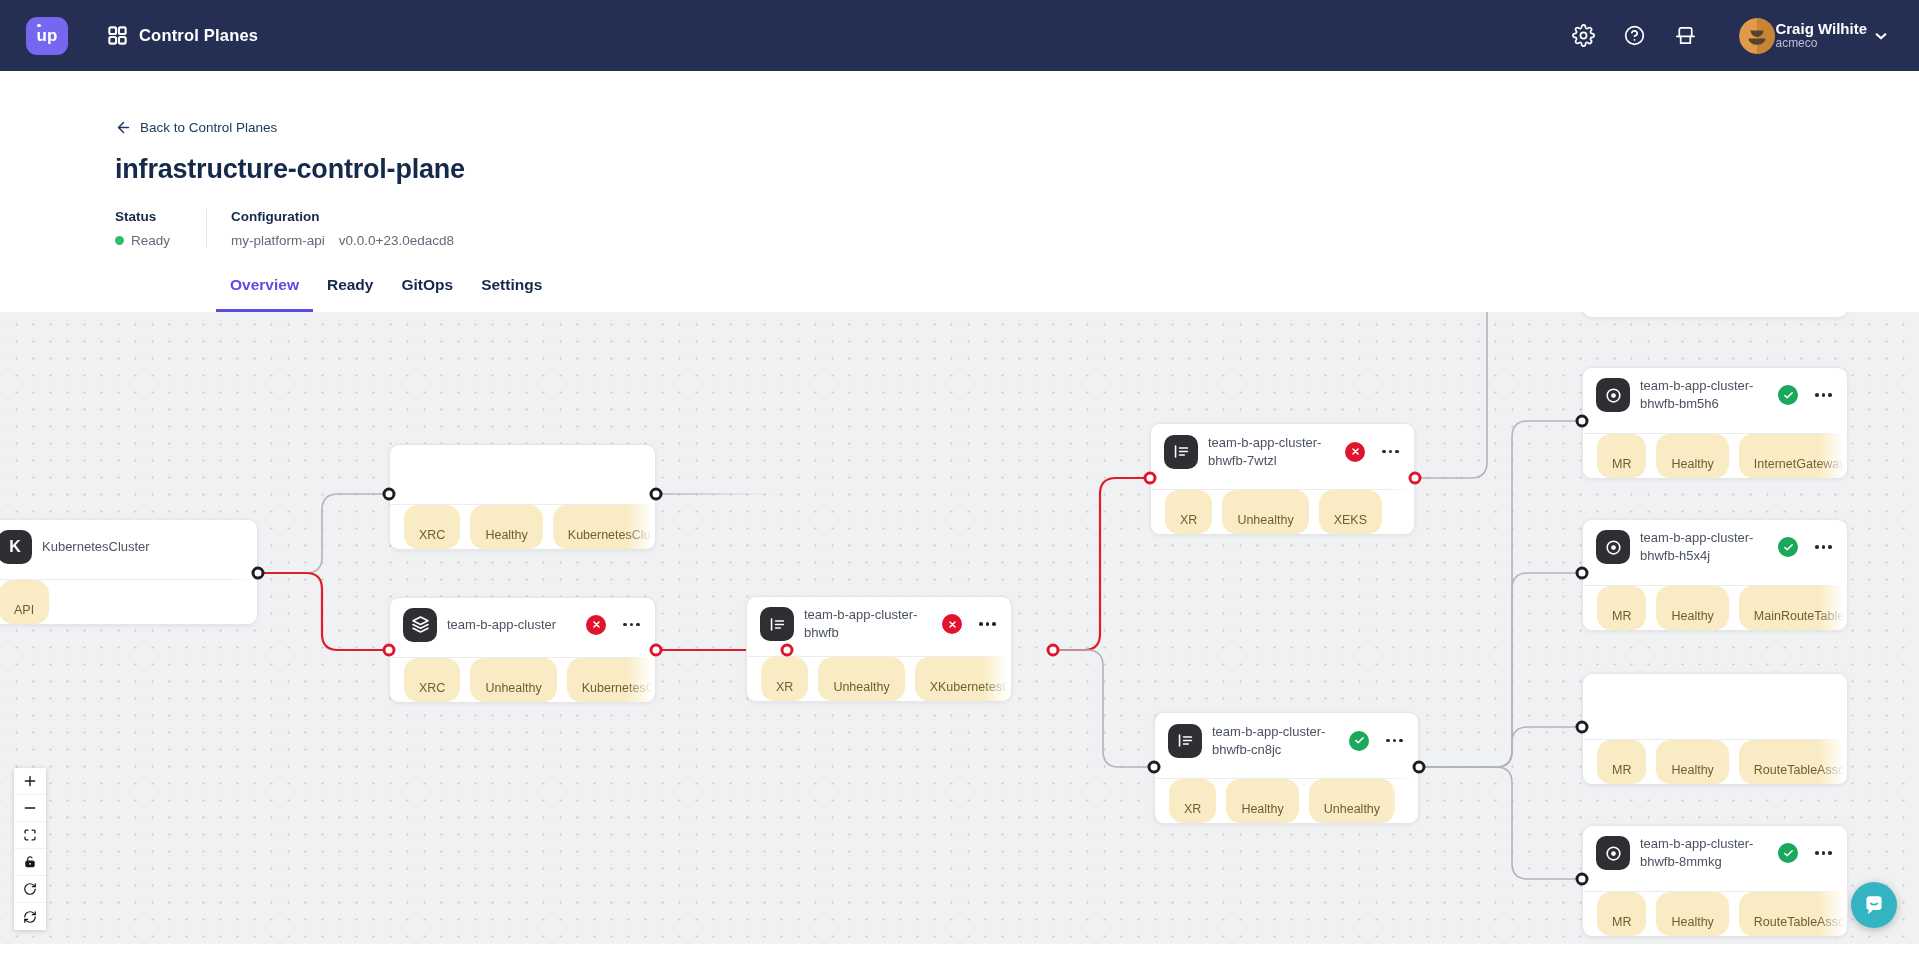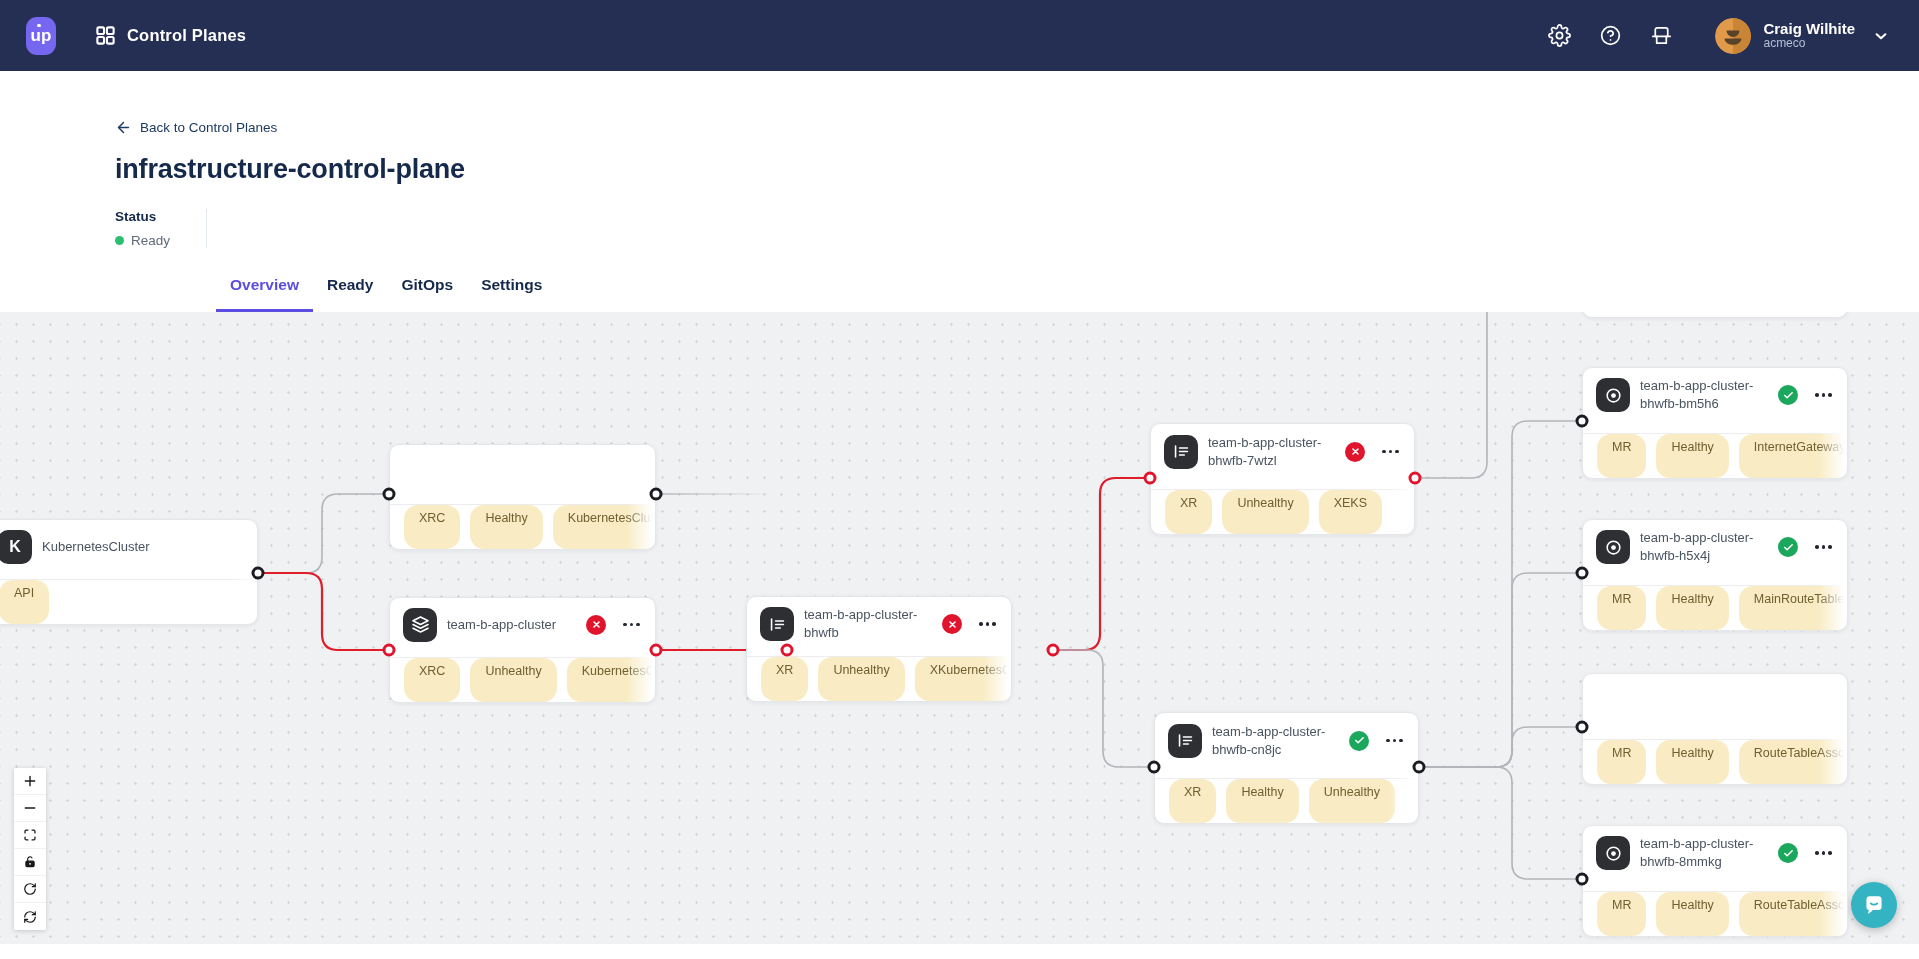--- a/index.html
+++ b/index.html
@@ -7,29 +7,29 @@
     --green:#1ba85c; --green-dot:#2cbe70; --red:#e0152d; --edge-gray:#b3b5ba; --edge-red:#e01d2b;
     --badge-bg:#f9ecc5; --badge-text:#6f6030; --teal:#34b3c3; --card-border:#e4e6ea;
     --label:#4a5360; --gray-text:#5f6b7a;
   }
   *{box-sizing:border-box; margin:0; padding:0;}
   html,body{width:1919px; height:959px; overflow:hidden;}
   body{font-family:"Liberation Sans", sans-serif; background:#fff;}
 
   
   .navbar{height:71px; background:var(--navy); display:flex; align-items:center; padding:0 30px 0 26px; color:#fff;}
-  .logo{width:30px; height:38px; border-radius:11px; background:var(--purple); display:flex; align-items:center; justify-content:center; font-weight:bold; font-size:17px; color:#fff; position:relative; cursor:pointer;}
+  .logo{width:42px; height:38px; border-radius:11px; background:var(--purple); display:flex; align-items:center; justify-content:center; font-weight:bold; font-size:17px; color:#fff; position:relative; cursor:pointer;}
   .logo i{position:absolute; top:7px; left:11px; width:3.5px; height:3.5px; border-radius:50%; background:#fff;}
   .nav-left{display:flex; align-items:center; gap:24px; margin-left:38px;}
   .nav-title-wrap{display:flex; align-items:center; gap:10px;}
   .nav-title{font-size:16.5px; font-weight:bold; letter-spacing:.2px;}
   .nav-right{margin-left:auto; display:flex; align-items:center; gap:28px;}
   .nav-icon{width:23px; height:23px; color:#fff; cursor:pointer; display:inline-flex;}
   .nav-icon svg{width:100%; height:100%;}
-  .user{display:flex; align-items:center; gap:12px; margin-left:14px; cursor:pointer;}
+  .user{display:flex; align-items:center; gap:0; margin-left:14px; cursor:pointer;}
   .avatar{width:36px; height:36px; border-radius:50%; overflow:hidden; flex:0 0 auto;}
   .user-meta{line-height:1.15;}
   .user-name{font-size:15px; font-weight:bold;}
   .user-org{font-size:12px; color:#b7bfd9;}
   .chev{width:16px; height:16px; color:#fff; margin-left:6px; display:inline-flex;}
 
   
   .page-header{background:#fff; padding-left:115px;}
   .back{display:inline-flex; align-items:center; gap:8px; padding-top:48px; color:#1d3a61; font-size:13.5px; cursor:pointer;}
   .back svg{width:17px; height:17px;}
@@ -57,21 +57,21 @@
   .node-label{flex:1; min-width:0; font-size:13px; line-height:1.35; color:var(--label); overflow-wrap:anywhere;}
   .status-ic{width:20px; height:20px; border-radius:50%; display:flex; align-items:center; justify-content:center; flex:0 0 auto;}
   .status-ic svg{width:11px; height:11px; color:#fff;}
   .status-ic.healthy{background:var(--green);}
   .status-ic.unhealthy{background:var(--red);}
   .node-menu{display:flex; gap:3px; margin-left:5px; padding:4px 2px; cursor:pointer; flex:0 0 auto;}
   .node-menu i{width:3.6px; height:3.6px; border-radius:50%; background:#23272f;}
   .node-badges{position:absolute; left:0; right:0; bottom:0; border-top:1px solid #ececef; display:flex; align-items:center; gap:10px; padding:0 14px; overflow:hidden; white-space:nowrap;
     -webkit-mask-image:linear-gradient(to right,#000 calc(100% - 28px),transparent 99%);
             mask-image:linear-gradient(to right,#000 calc(100% - 28px),transparent 99%);}
-  .badge{background:var(--badge-bg); color:var(--badge-text); font-size:12.5px; height:44px; line-height:27px; padding:0 15px; border-radius:14px; flex:0 0 auto;}
+  .badge{background:var(--badge-bg); color:var(--badge-text); font-size:12.5px; height:44px; line-height:27px; padding:17px 15px; border-radius:14px; flex:0 0 auto;}
 
   .handle{position:absolute; width:13px; height:13px; border-radius:50%; background:#fff; border:3.5px solid #1b1d22; transform:translate(-50%,-50%); cursor:grab;}
   .handle.red{border-color:var(--red);}
 
   
   .controls{position:absolute; left:14px; bottom:14px; width:32px; background:#fff; box-shadow:0 1px 5px rgba(0,0,0,.18); border-radius:2px; overflow:hidden;}
   .ctl{width:32px; height:27px; display:flex; align-items:center; justify-content:center; border-bottom:1px solid #f0f0f0; color:#17181b; cursor:pointer; background:#fff;}
   .ctl:last-child{border-bottom:none;}
   .ctl svg{width:14px; height:14px;}
 
@@ -154,20 +154,27 @@
   <h1 class="page-title">infrastructure-control-plane</h1>
   <div class="meta">
     <div>
       <div class="meta-label">Status</div>
       <div class="meta-val">
           <span class="dot"></span>
           <span>Ready</span>
         </div>
     </div>
     <div class="meta-div"></div>
+    <div>
+      <div class="meta-label">Configuration</div>
+      <div class="meta-val cfg-vals">
+        <span>my-platform-api</span>
+        <span>v0.0.0+23.0edacd8</span>
+      </div>
+    </div>
   </div>
   <nav class="tabs">
     <span class="tab active">Overview</span>
     <span class="tab">Ready</span>
     <span class="tab">GitOps</span>
     <span class="tab">Settings</span>
   </nav>
 </section>
 
 <div class="canvas" id="canvas">

